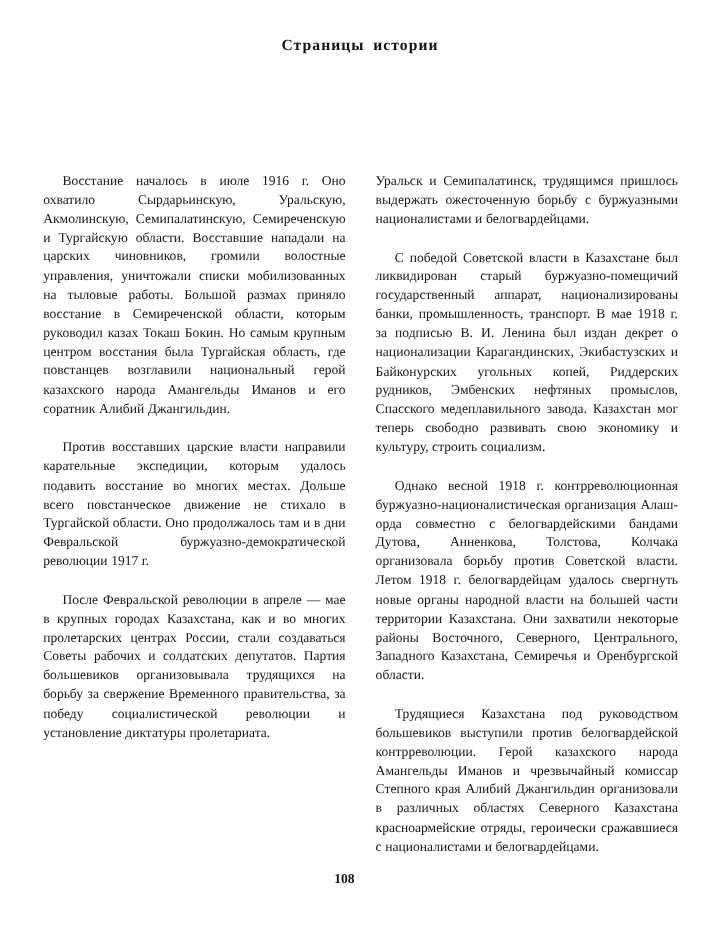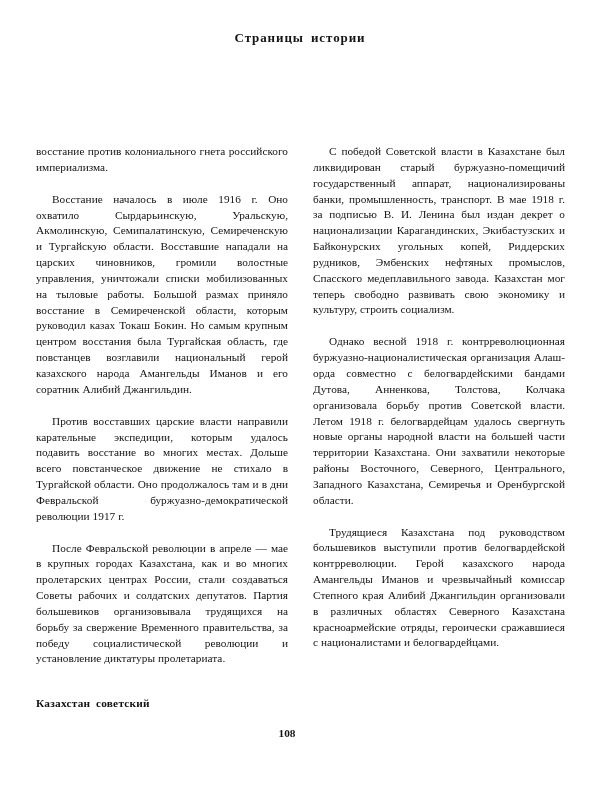--- a/index.html
+++ b/index.html
@@ -94,28 +94,27 @@
 </head>
 <body style="background-color: rgb(255, 255, 255);">
 
 <div class="page">
 
   <div class="running-head">Страницы истории</div>
 
   <div class="columns">
 
     <div class="column">
-      <p class="para no-indent">восстание против колониального гнета российского империализма.</p>
       <p class="para">Восстание началось в июле 1916 г. Оно охватило Сырдарьинскую, Уральскую, Акмолинскую, Семипалатинскую, Семиреченскую и Тургайскую области. Восставшие нападали на царских чиновников, громили волостные управления, уничтожали списки мобилизованных на тыловые работы. Большой размах приняло восстание в Семиреченской области, которым руководил казах Токаш Бокин. Но самым крупным центром восстания была Тургайская область, где повстанцев возглавили национальный герой казахского народа Амангельды Иманов и его соратник Алибий Джангильдин.</p>
       <p class="para">Против восставших царские власти направили карательные экспедиции, которым удалось подавить восстание во многих местах. Дольше всего повстанческое движение не стихало в Тургайской области. Оно продолжалось там и в дни Февральской буржуазно-демократической революции 1917 г.</p>
       <p class="para">После Февральской революции в апреле — мае в крупных городах Казахстана, как и во многих пролетарских центрах России, стали создаваться Советы рабочих и солдатских депутатов. Партия большевиков организовывала трудящихся на борьбу за свержение Временного правительства, за победу социалистической революции и установление диктатуры пролетариата.</p>
-      <h2 class="subhead">Казахстан советский</h2>
     </div>
 
     <div class="column">
+      <p class="para no-indent">Уральск и Семипалатинск, трудящимся пришлось выдержать ожесточенную борьбу с буржуазными националистами и белогвардейцами.</p>
       <p class="para">С победой Советской власти в Казахстане был ликвидирован старый буржуазно-помещичий государственный аппарат, национализированы банки, промышленность, транспорт. В мае 1918 г. за подписью В. И. Ленина был издан декрет о национализации Карагандинских, Экибастузских и Байконурских угольных копей, Риддерских рудников, Эмбенских нефтяных промыслов, Спасского медеплавильного завода. Казахстан мог теперь свободно развивать свою экономику и культуру, строить социализм.</p>
       <p class="para">Однако весной 1918 г. контрреволюционная буржуазно-националистическая организация Алаш-орда совместно с белогвардейскими бандами Дутова, Анненкова, Толстова, Колчака организовала борьбу против Советской власти. Летом 1918 г. белогвардейцам удалось свергнуть новые органы народной власти на большей части территории Казахстана. Они захватили некоторые районы Восточного, Северного, Центрального, Западного Казахстана, Семиречья и Оренбургской области.</p>
       <p class="para">Трудящиеся Казахстана под руководством большевиков выступили против белогвардейской контрреволюции. Герой казахского народа Амангельды Иманов и чрезвычайный комиссар Степного края Алибий Джангильдин организовали в различных областях Северного Казахстана красноармейские отряды, героически сражавшиеся с националистами и белогвардейцами.</p>
     </div>
 
   </div>
 
   <div class="folio">108</div>
 
 </div>

